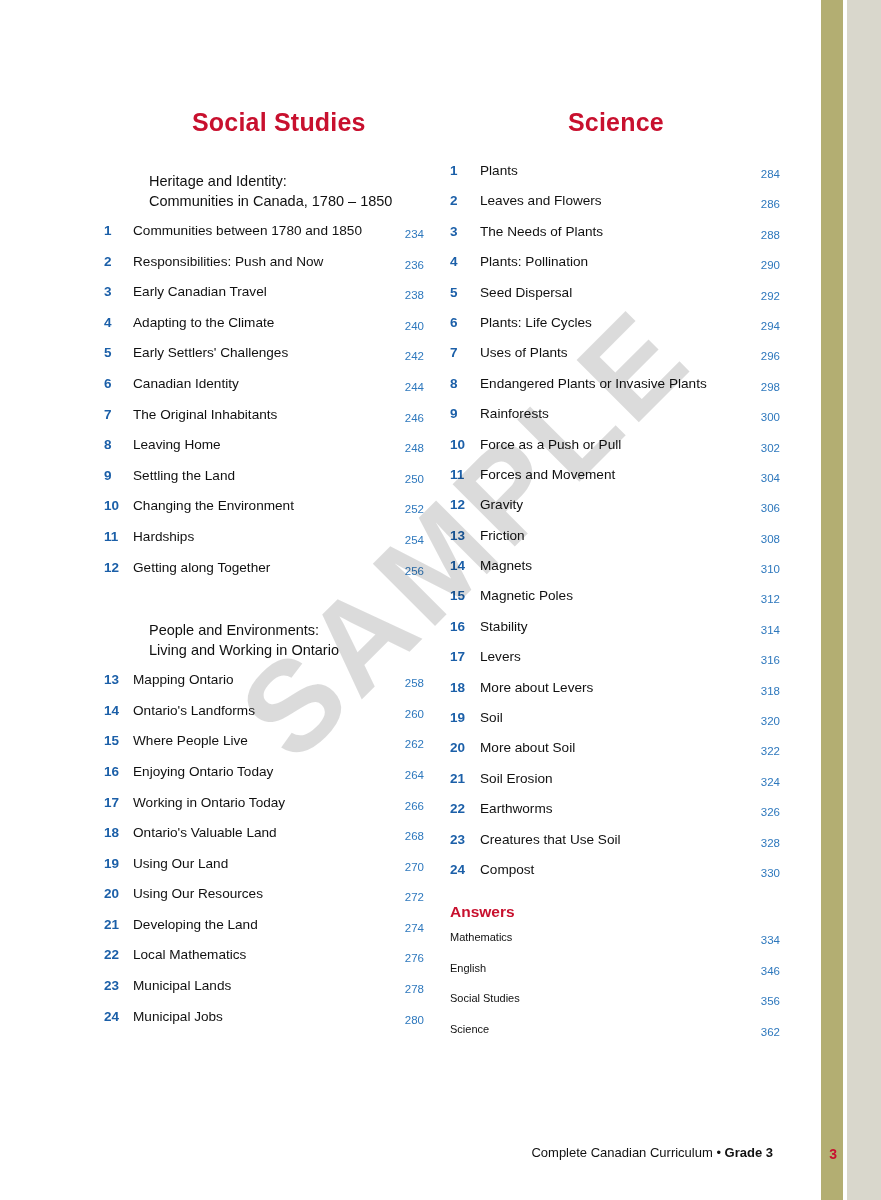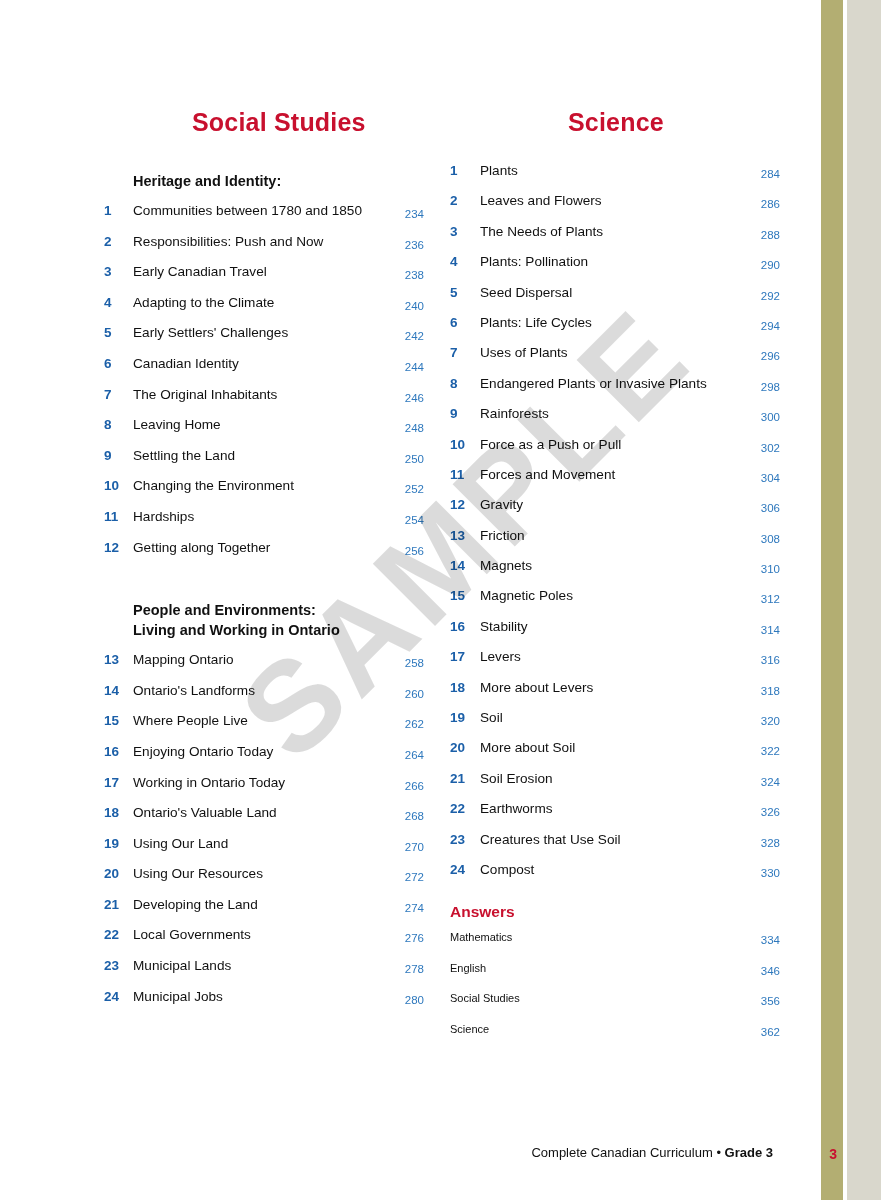--- a/index.html
+++ b/index.html
@@ -44,25 +44,25 @@
     color: #c8102e;
     font-weight: bold;
     font-size: 25px;
     letter-spacing: 0.2px;
     margin-bottom: 34px;
   }
   .section-title.left { margin-left: 88px; }
   .section-title.right { margin-left: 118px; margin-bottom: 26px; }
 
   .sub-head {
-    font-weight: bold;
+    font-weight: normal;
     font-size: 14.5px;
     color: #111111;
     line-height: 1.38;
-    margin-left: 29px;
+    margin-left: 45px;
     margin-bottom: 12px;
   }
   .sub-head.second { margin-top: 30px; margin-bottom: 12px; }
 
   .toc-row {
     display: flex;
     align-items: baseline;
     height: 30.6px;
   }
   .toc-num {
@@ -163,20 +163,21 @@
   <div class="edge-band-olive"></div>
   <div class="edge-band-grey"></div>
 
   <div class="content">
 
     <div class="col col-left">
       <div class="section-title left">Social Studies</div>
 
       <div class="sub-head">
         <div>Heritage and Identity:</div>
+        <div>Communities in Canada, 1780 – 1850</div>
       </div>
 
       <div>
         <div class="toc-row">
           <span class="toc-num">1</span>
           <span class="toc-label">Communities between 1780 and 1850</span>
           <span class="toc-page">234</span>
         </div>
         <div class="toc-row">
           <span class="toc-num">2</span>
@@ -281,21 +282,21 @@
           <span class="toc-label">Using Our Resources</span>
           <span class="toc-page">272</span>
         </div>
         <div class="toc-row">
           <span class="toc-num">21</span>
           <span class="toc-label">Developing the Land</span>
           <span class="toc-page">274</span>
         </div>
         <div class="toc-row">
           <span class="toc-num">22</span>
-          <span class="toc-label">Local Governments</span>
+          <span class="toc-label">Local Mathematics</span>
           <span class="toc-page">276</span>
         </div>
         <div class="toc-row">
           <span class="toc-num">23</span>
           <span class="toc-label">Municipal Lands</span>
           <span class="toc-page">278</span>
         </div>
         <div class="toc-row">
           <span class="toc-num">24</span>
           <span class="toc-label">Municipal Jobs</span>

